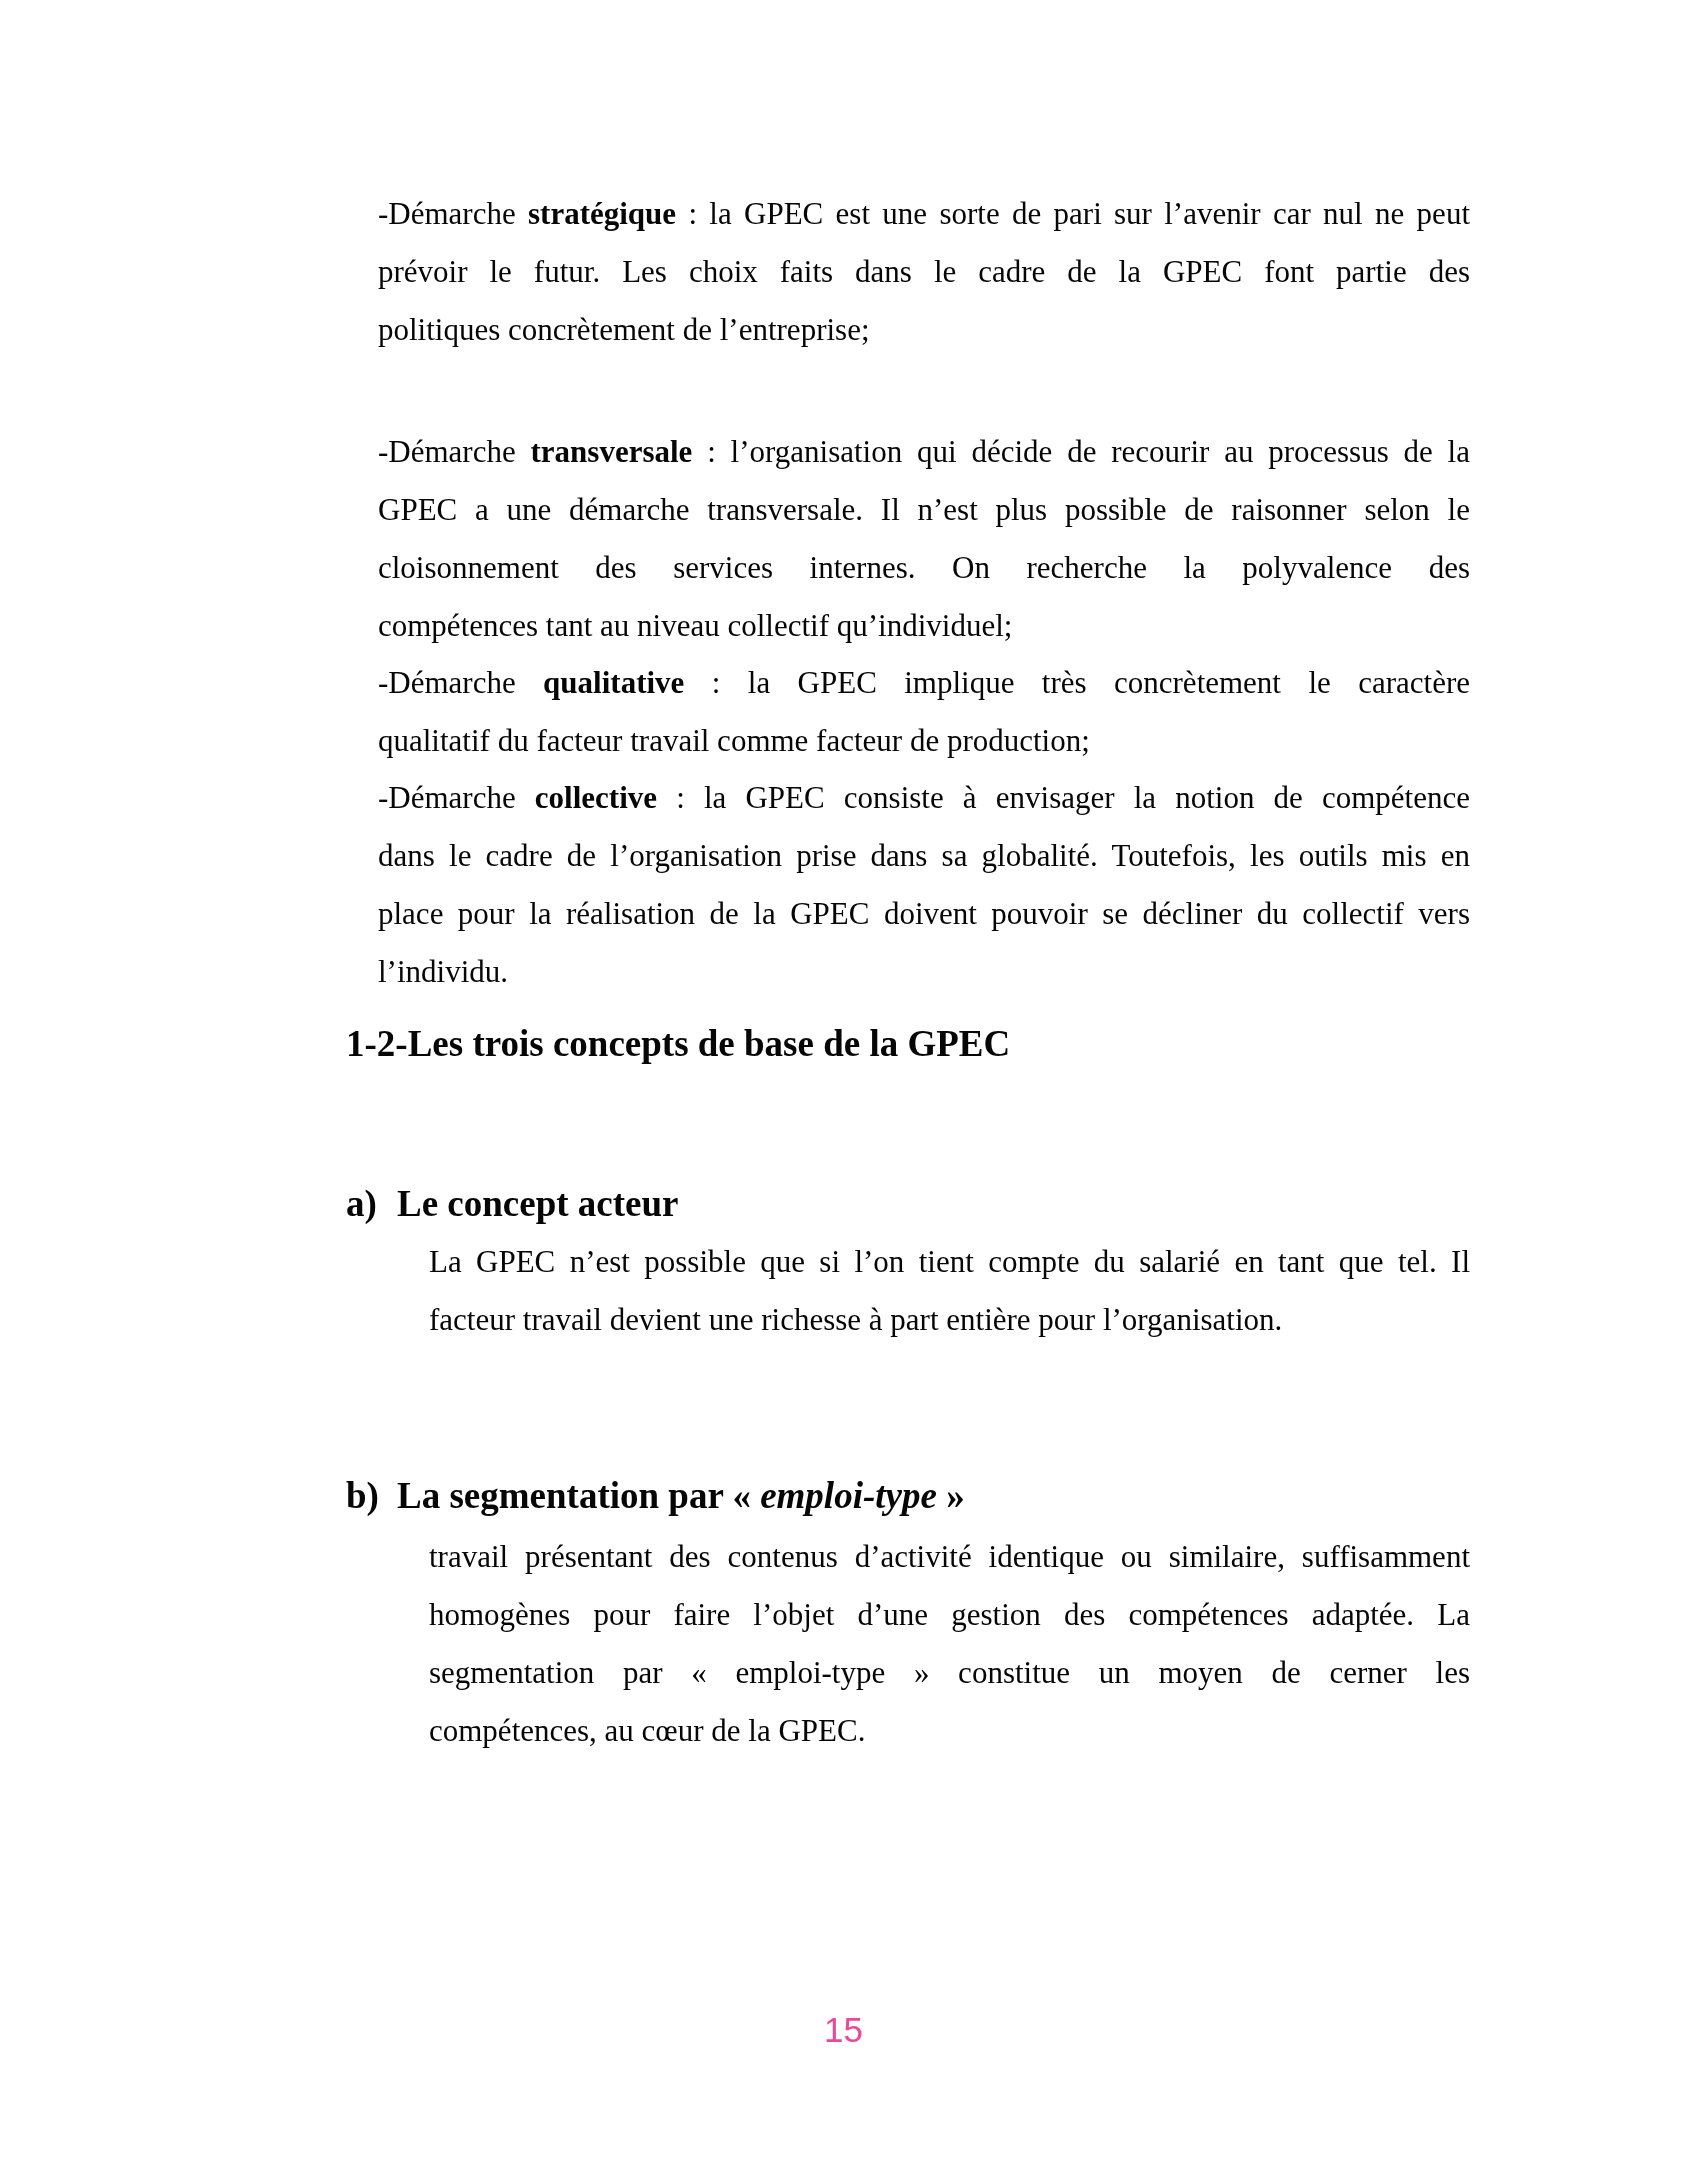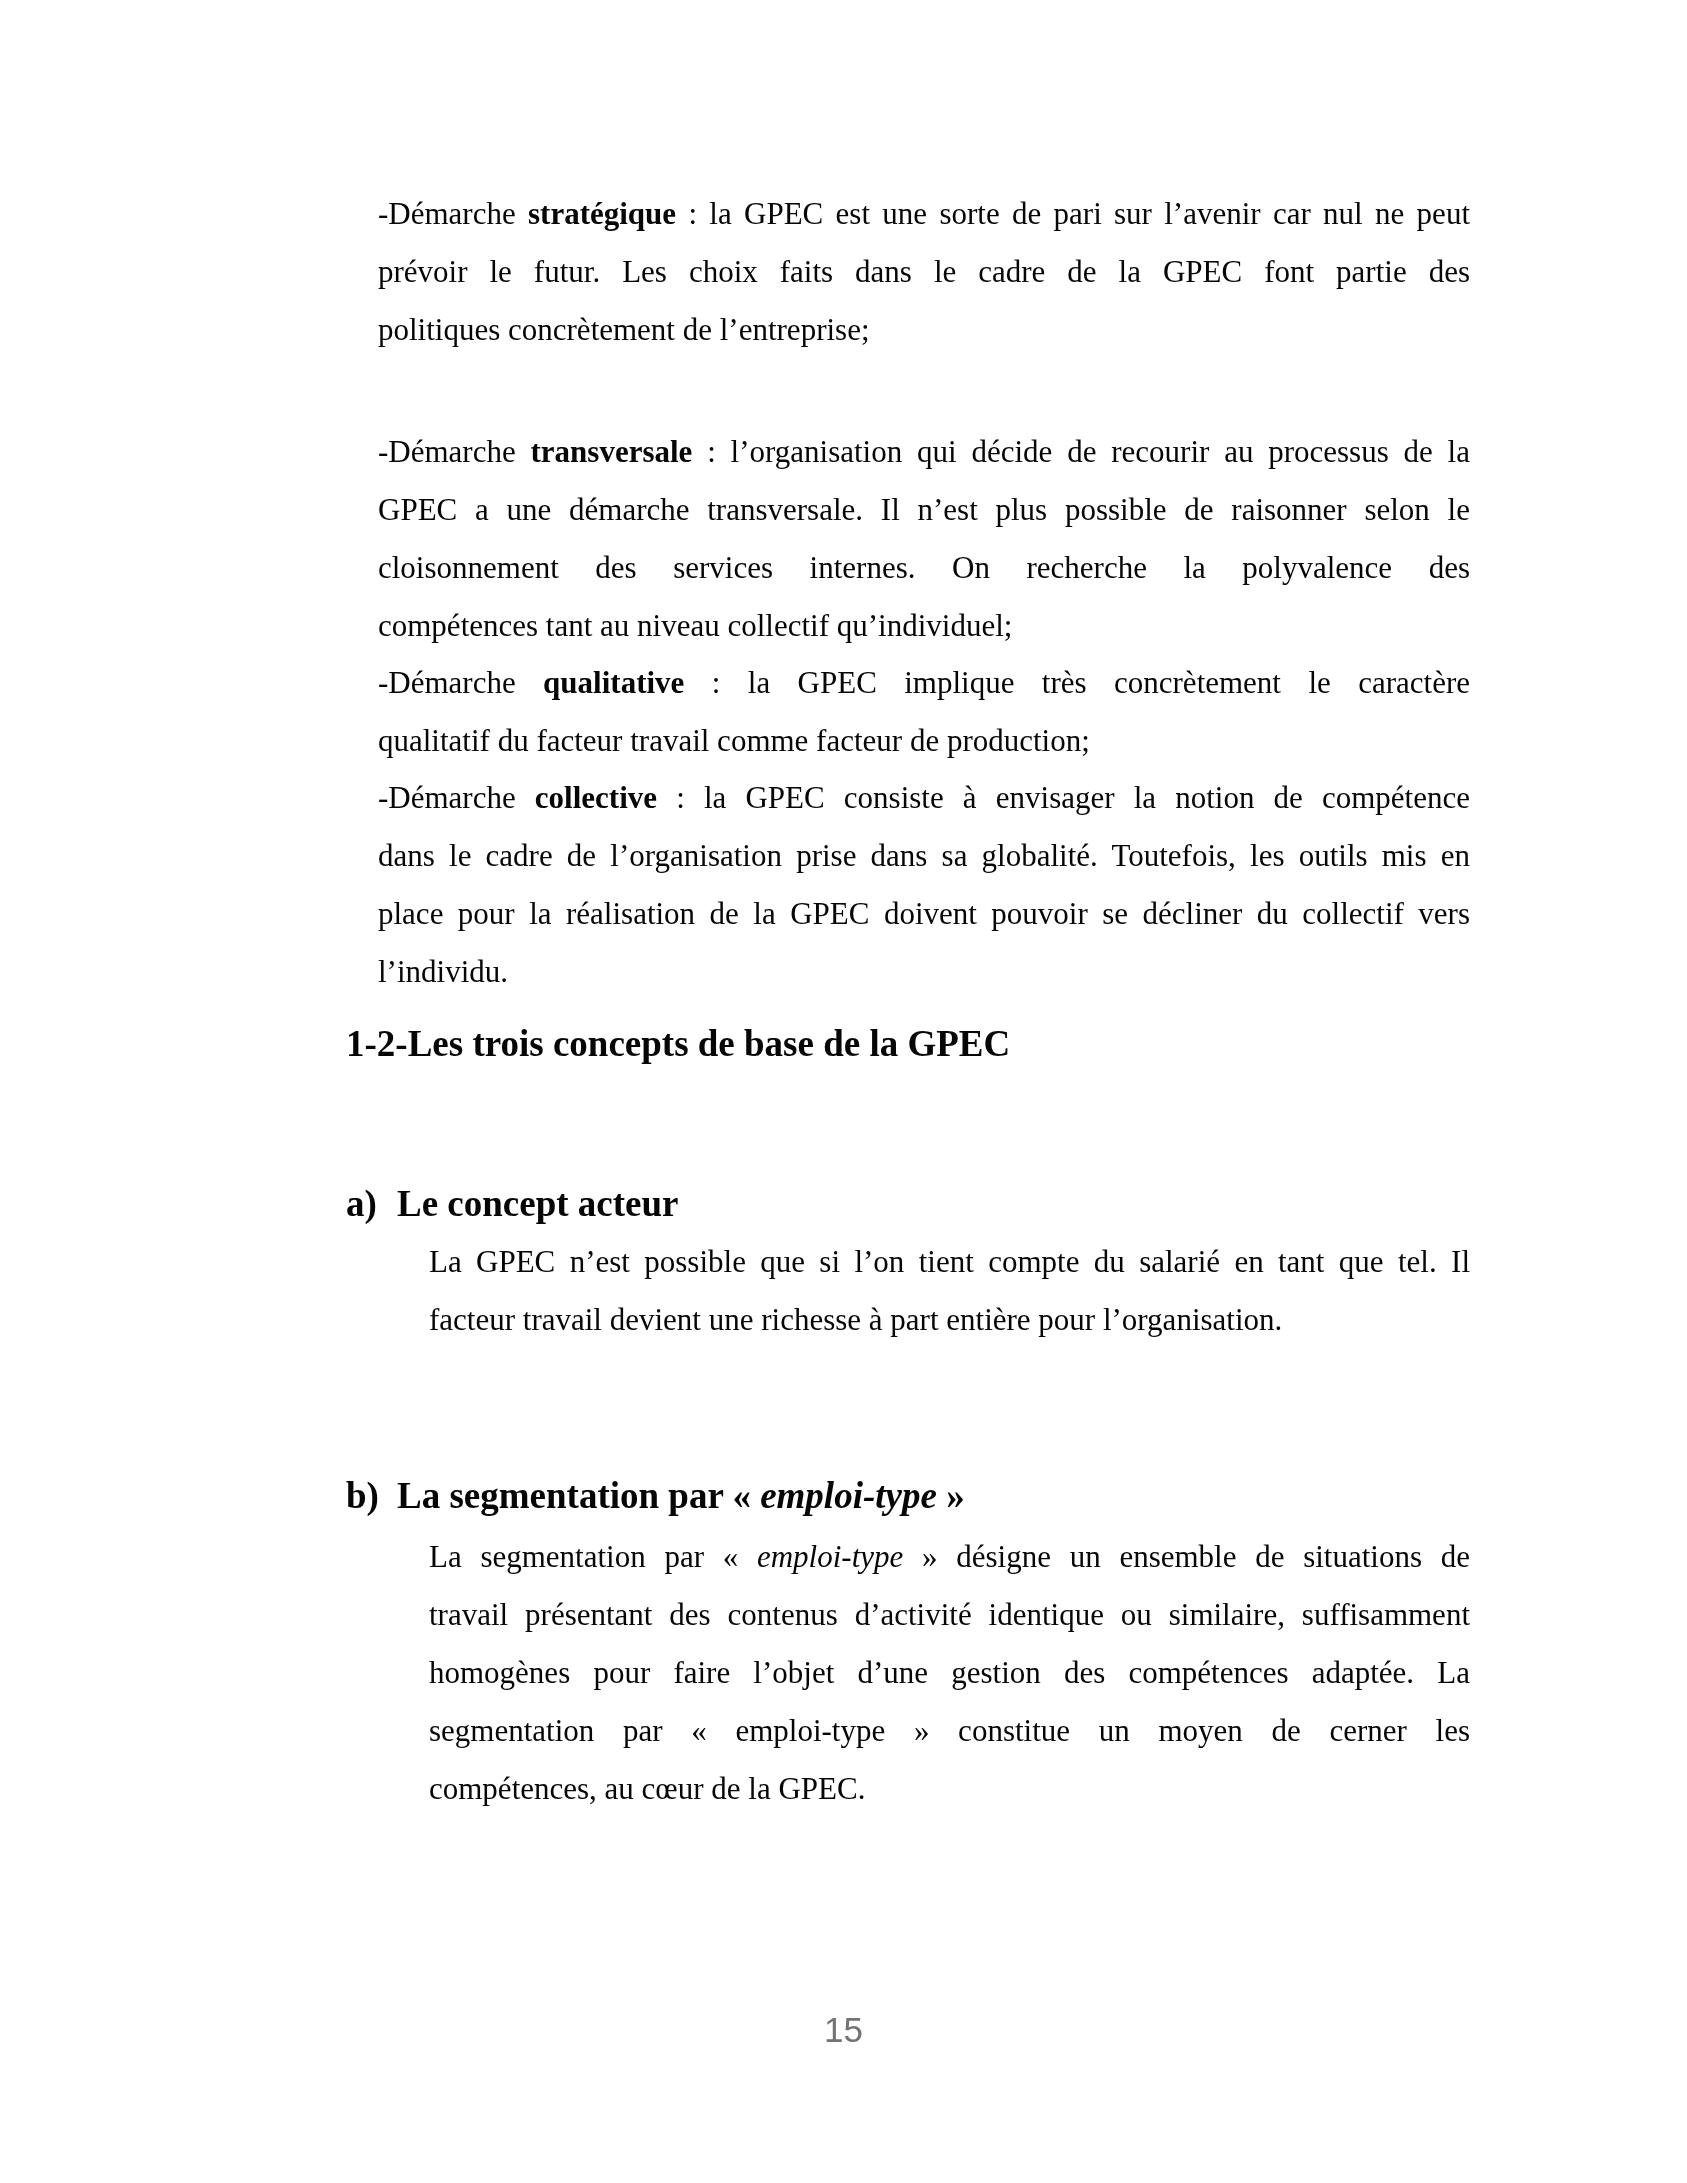--- a/index.html
+++ b/index.html
@@ -30,21 +30,21 @@
     font-size:37px;font-weight:bold;
     height:49px;line-height:49px;
     white-space:nowrap;
   }
   .hlabel{display:inline-block;width:51px;}
   .pageno{
     position:absolute;left:0;right:0;top:2012px;
     text-align:center;
     font-family:"Liberation Sans", sans-serif;
     font-size:35px;line-height:35px;
-    color:#737373;
+    color:#ec4899;
   }
 </style>
 </head>
 <body>
 
 <div class="page">
 
   <div class="para main" style="top:185px">
     <div class="ln j"><span>-Démarche </span><span class="b">stratégique</span><span> : la GPEC est une sorte de pari sur l’avenir car nul ne peut</span></div>
     <div class="ln j">prévoir le futur. Les choix faits dans le cadre de la GPEC font partie des</div>
@@ -75,21 +75,20 @@
   <div class="heading" style="top:1179px"><span class="hlabel">a)</span><span>Le concept acteur</span></div>
 
   <div class="para ind" style="top:1233px">
     <div class="ln j">La GPEC n’est possible que si l’on tient compte du salarié en tant que tel. Il</div>
     <div class="ln last">facteur travail devient une richesse à part entière pour l’organisation.</div>
   </div>
 
   <div class="heading" style="top:1471px"><span class="hlabel">b)</span><span>La segmentation par « </span><span class="bi">emploi-type</span><span> »</span></div>
 
   <div class="para ind" style="top:1528px">
-    <div class="ln j"><span>La segmentation par « </span><span class="i">emploi-type</span><span> » désigne un ensemble de situations de</span></div>
     <div class="ln j">travail présentant des contenus d’activité identique ou similaire, suffisamment</div>
     <div class="ln j">homogènes pour faire l’objet d’une gestion des compétences adaptée. La</div>
     <div class="ln j">segmentation par « emploi-type » constitue un moyen de cerner les</div>
     <div class="ln last">compétences, au cœur de la GPEC.</div>
   </div>
 
   <div class="pageno">15</div>
 
 </div>
 

